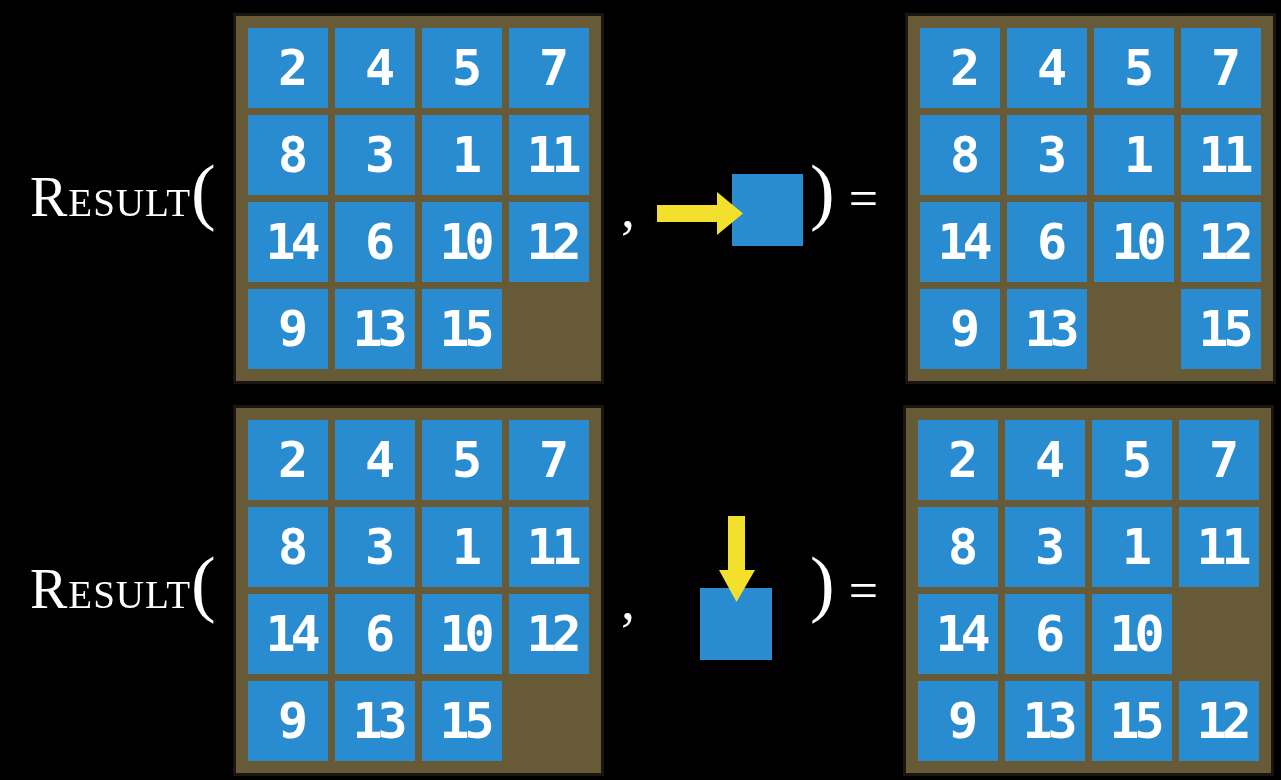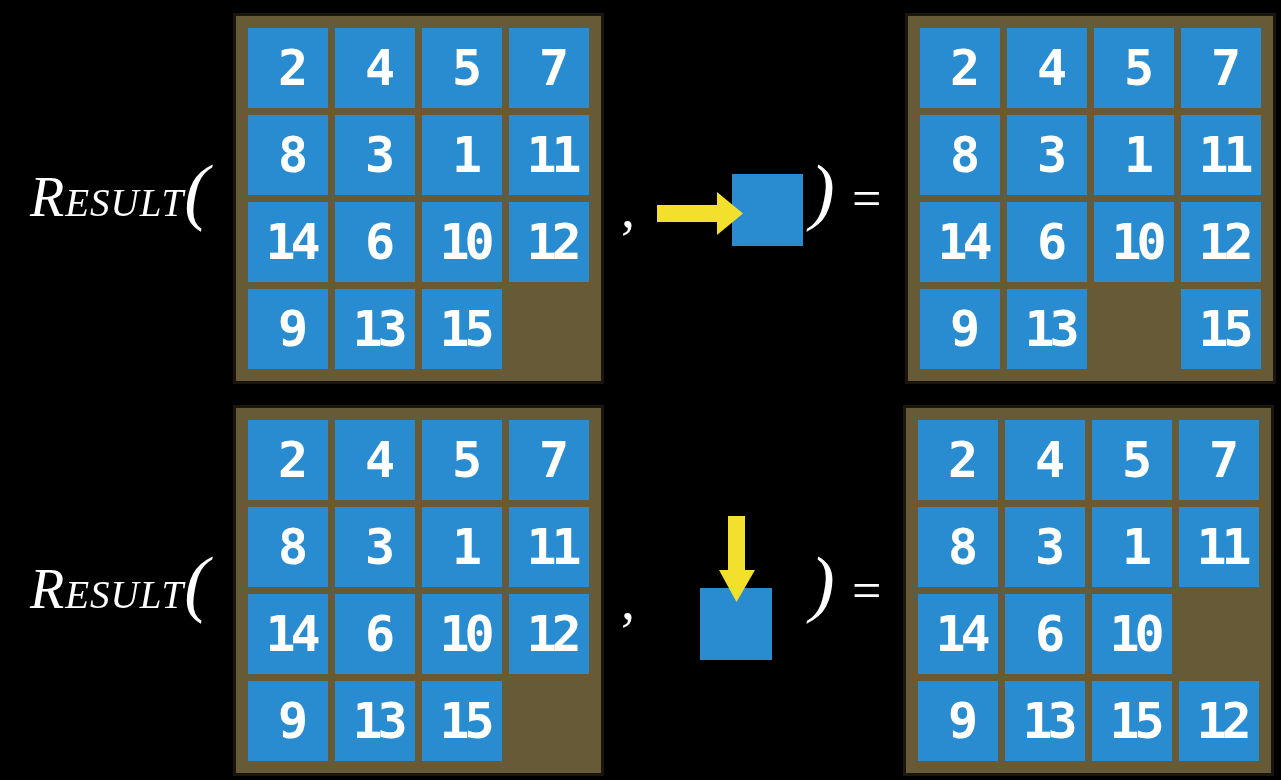--- a/index.html
+++ b/index.html
@@ -15,21 +15,20 @@
     font-family: "Liberation Serif", serif;
   }
 
   
   .mathgroup {
     position: absolute;
     display: flex;
     align-items: baseline;
     color: #fff;
     white-space: pre;
-    font-style: italic;
   }
   .func-label {
     font-size: 56px;
     line-height: 1;
     font-variant: small-caps;
     letter-spacing: 1px;
   }
   .paren {
     font-size: 74px;
     line-height: 1;

